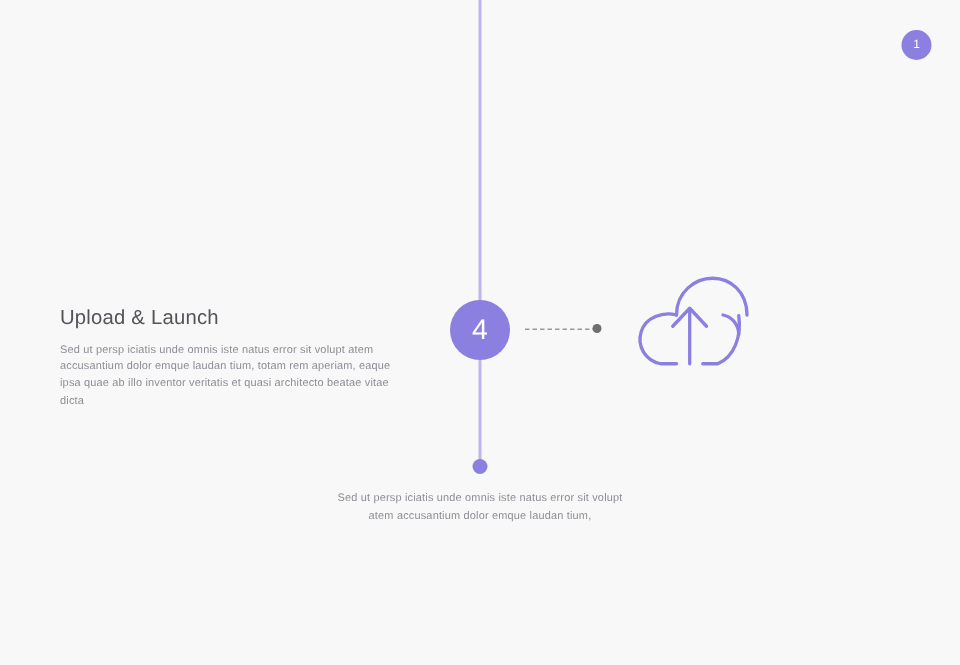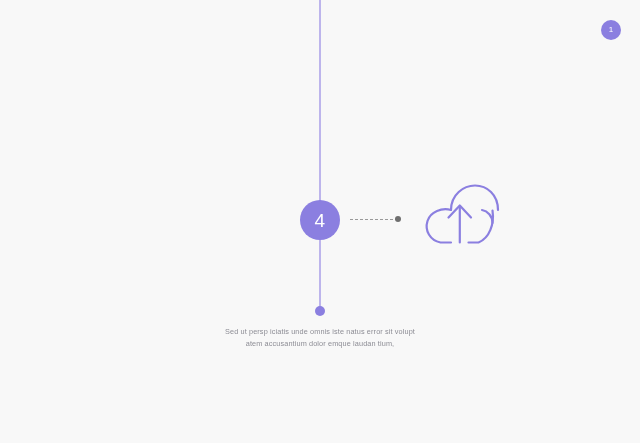--- a/index.html
+++ b/index.html
@@ -172,20 +172,24 @@
       <path d="M72.5 30.5 C74.5 44 69.5 58 58.5 62.5 L48.5 62.5" stroke="#8b7fe0" stroke-width="2.2" stroke-linecap="round" fill="none"></path>
 
       <path d="M39.8 62.5 L39.8 26.5" stroke="#8b7fe0" stroke-width="2.2" stroke-linecap="round" fill="none"></path>
 
       <path d="M28.5 37.5 L39.8 25.5 L51 37.5" stroke="#8b7fe0" stroke-width="2.2" stroke-linecap="round" stroke-linejoin="round" fill="none"></path>
 
       <path d="M31 62.5 L31 46" stroke="#8b7fe0" stroke-width="2.2" stroke-linecap="round" fill="none" opacity="0"></path>
     </svg>
   </div>
 
+  <div class="text-block">
+    <h2 class="block-title">Upload &amp; Launch</h2>
+    <p class="block-body">Sed ut persp iciatis unde omnis iste natus error sit volupt atem accusantium dolor emque laudan tium, totam rem aperiam, eaque ipsa quae ab illo inventor veritatis et quasi architecto beatae vitae dicta</p>
+  </div>
 
   <div class="caption">Sed ut persp iciatis unde omnis iste natus error sit volupt atem accusantium dolor emque laudan tium,</div>
 
   <div class="corner-badge">
     <span class="corner-badge-label">1</span>
   </div>
 
 </div>
 
 </body></html>

